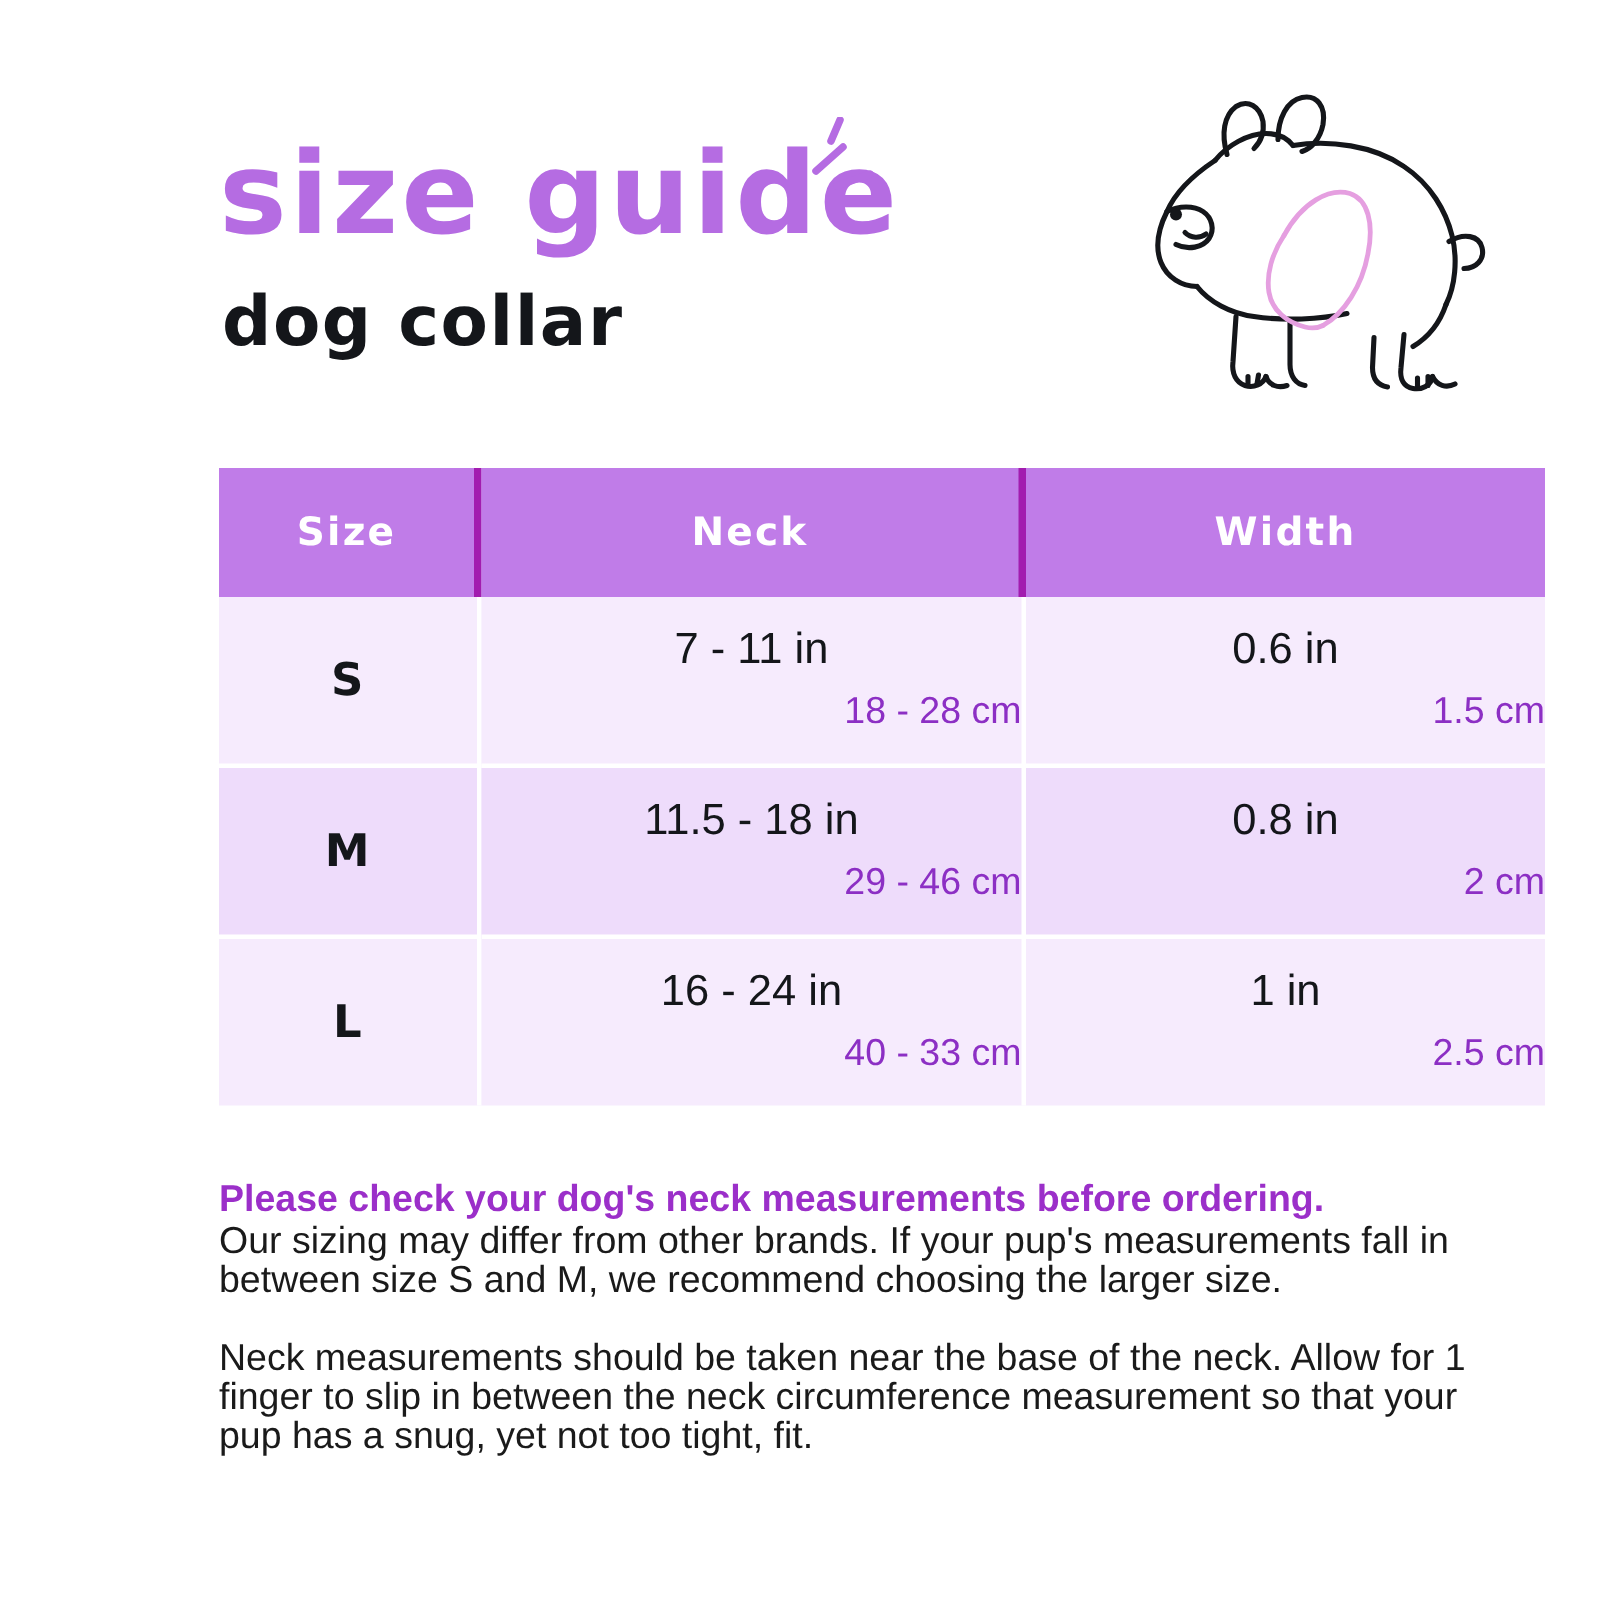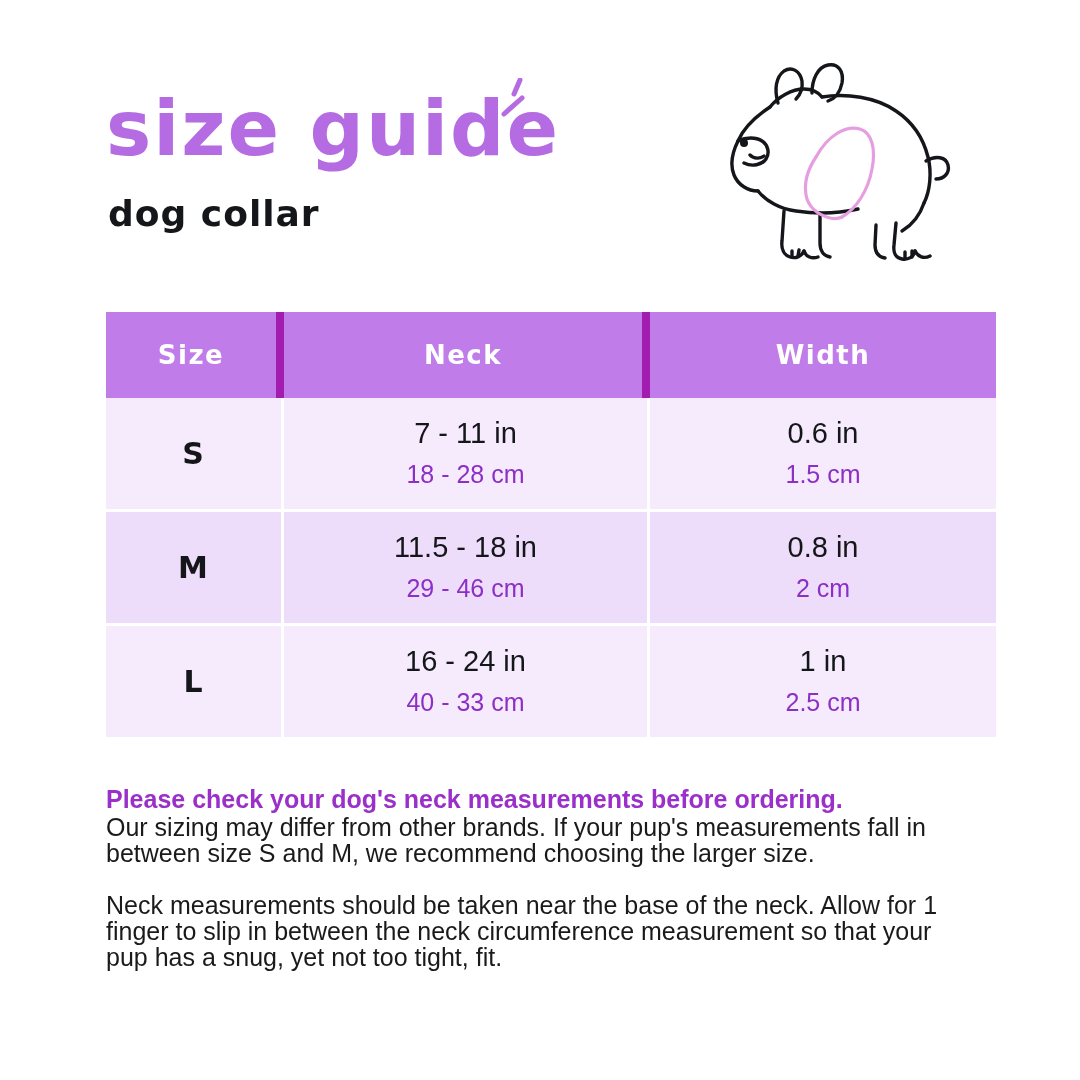--- a/index.html
+++ b/index.html
@@ -11,20 +11,21 @@
     height: 1080px;
     background: #ffffff;
     font-family: "Liberation Sans", sans-serif;
     color: #1a1a1a;
     overflow: hidden;
   }
   .page {
     position: relative;
     width: 932px;
     height: 1080px;
+    margin-left: 40px;
   }
 
   
   .header {
     position: absolute;
     left: 106px;
     top: 88px;
     width: 560px;
   }
   .title-main {
@@ -32,21 +33,21 @@
     font-weight: bold;
     font-size: 76px;
     line-height: 82px;
     letter-spacing: 2px;
     color: #b56ce2;
     margin: 0;
   }
   .title-sub {
     font-family: "DejaVu Sans", sans-serif;
     font-weight: bold;
-    font-size: 36px;
+    font-size: 46px;
     line-height: 52px;
     letter-spacing: 1px;
     color: #14161a;
     margin: 18px 0 0 2px;
   }
   .sparkle {
     position: absolute;
     left: 490px;
     top: 78px;
     width: 70px;
@@ -74,21 +75,21 @@
   }
   .size-table th {
     background: #c07ce8;
     color: #ffffff;
     font-family: "DejaVu Sans", sans-serif;
     font-weight: bold;
     font-size: 26px;
     letter-spacing: 1.5px;
     height: 84px;
     vertical-align: middle;
-    border-right: 8px solid #a21caf;
+    border-right: 5px solid #a21caf;
   }
   .size-table th:last-child { border-right: none; }
 
   .size-table td {
     border-right: 3px solid #ffffff;
     border-bottom: 3px solid #ffffff;
     text-align: center;
     vertical-align: middle;
     height: 111px;
     padding: 0;
@@ -113,20 +114,21 @@
   .val-in {
     font-size: 29px;
     color: #14161a;
     line-height: 33px;
   }
   .val-cm {
     font-size: 25px;
     color: #8c2fc4;
     line-height: 33px;
     margin-top: 8px;
+    text-align: right;
   }
 
   
   .notes {
     position: absolute;
     left: 106px;
     top: 786px;
     width: 870px;
     font-size: 25px;
     line-height: 26px;

